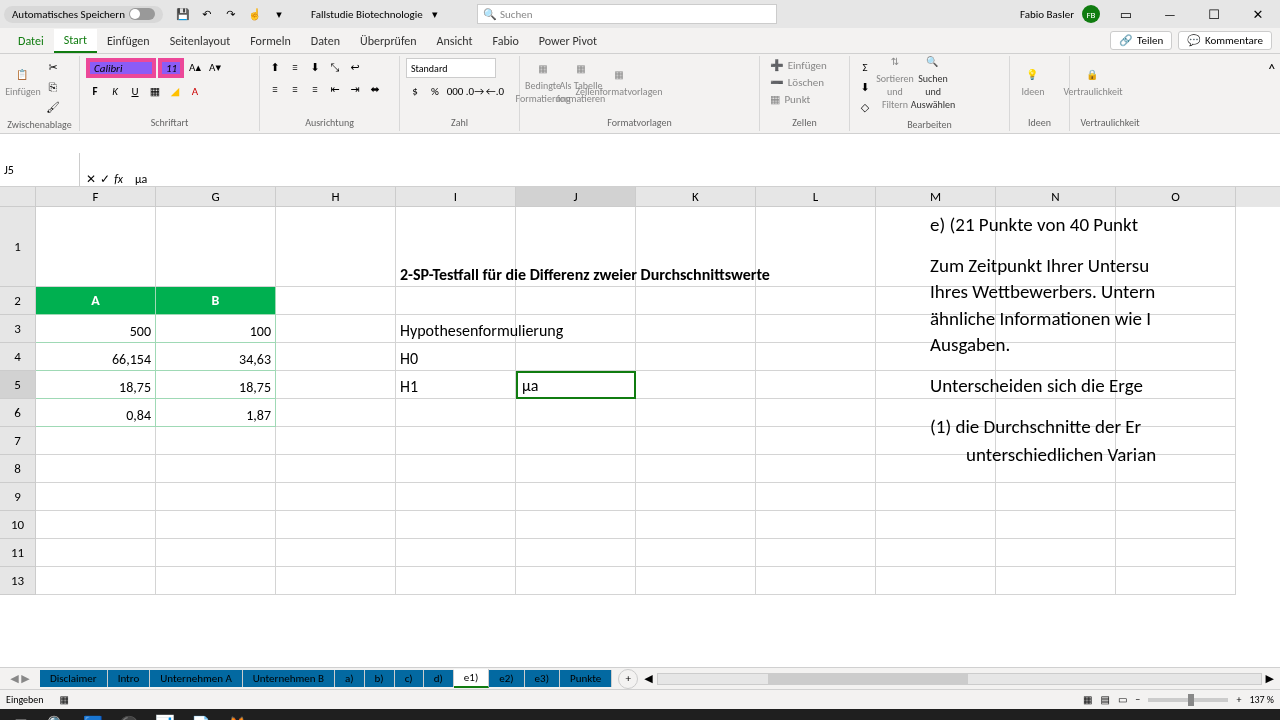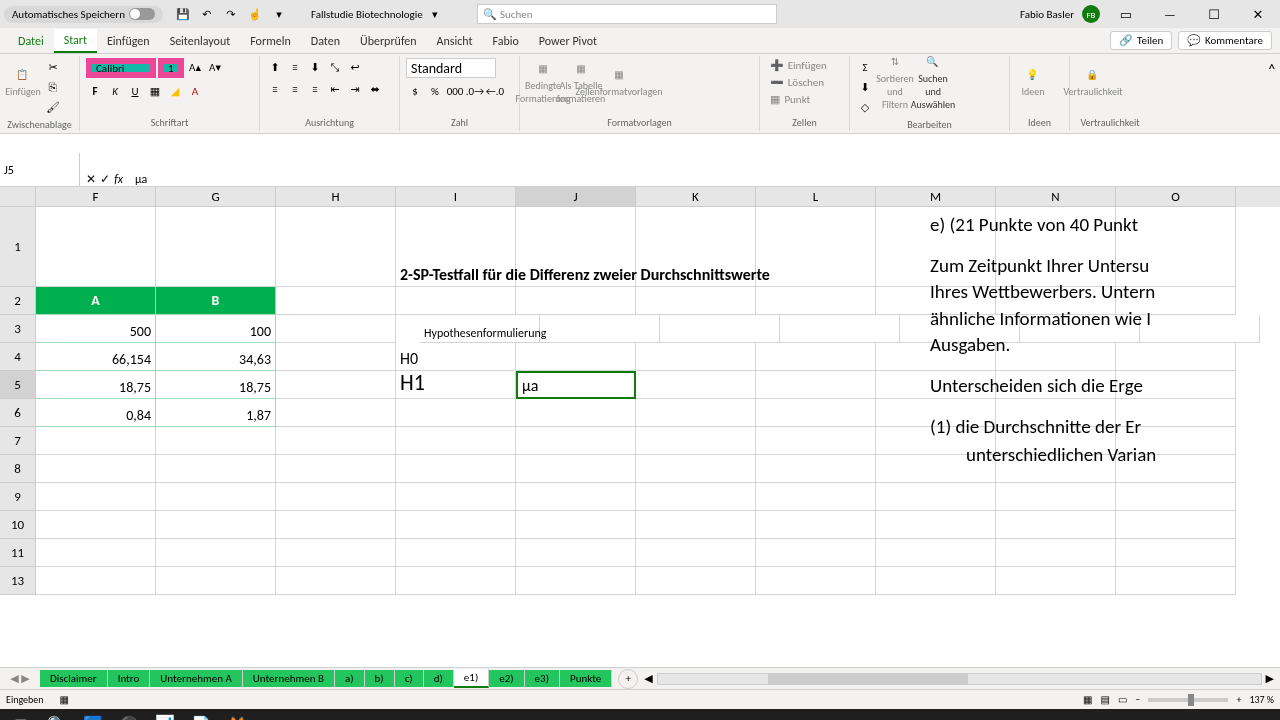--- a/index.html
+++ b/index.html
@@ -22,26 +22,26 @@
 .tab { padding: 4px 10px; cursor: pointer; color: #333; }
 .tab.active { background: #fff; border-bottom: 2px solid #107c10; color: #107c10; }
 .tab-right { margin-left: auto; display: flex; gap: 6px; }
 .share-btn { background: #fff; border: 1px solid #ccc; padding: 2px 8px; border-radius: 3px; font-size: 11px; display: flex; align-items: center; gap: 4px; cursor: pointer; }
 
 
 .ribbon { height: 80px; background: #f3f2f1; display: flex; border-bottom: 1px solid #d0d0d0; padding: 2px 0; }
 .ribbon-group { border-right: 1px solid #d8d8d8; padding: 2px 6px; display: flex; flex-direction: column; justify-content: space-between; position: relative; }
 .ribbon-group-label { font-size: 10px; color: #666; text-align: center; padding-top: 2px; }
 .ribbon-controls { display: flex; gap: 4px; align-items: flex-start; flex-wrap: wrap; }
-.font-box { background: #14b8a6; border: 6px solid #ec4899; height: 20px; font-size: 11px; padding: 0 4px; }
+.font-box { background: #8b5cf6; border: 4px solid #ec4899; height: 20px; font-size: 11px; padding: 0 4px; font-style: italic; }
 .font-name { width: 70px; }
 .font-size { width: 26px; }
 .small-btn { width: 18px; height: 18px; display: flex; align-items: center; justify-content: center; font-size: 11px; cursor: pointer; }
 .big-btn { width: 34px; height: 50px; display: flex; flex-direction: column; align-items: center; justify-content: center; font-size: 10px; text-align: center; cursor: pointer; color: #888; gap: 4px; }
-.combo { background: #fff; border: 1px solid #ccc; height: 20px; width: 90px; font-size: 14px; padding: 0 4px; display: flex; align-items: center; }
+.combo { background: #fff; border: 1px solid #ccc; height: 20px; width: 90px; font-size: 10px; padding: 0 4px; display: flex; align-items: center; }
 .cell-action { display: flex; align-items: center; gap: 4px; font-size: 11px; color: #888; padding: 1px 4px; }
 
 
 .formula-row { height: 34px; display: flex; align-items: flex-end; border-bottom: 1px solid #d0d0d0; font-size: 12px; margin-top: 19px; }
 .name-box { width: 80px; border-right: 1px solid #ccc; padding: 0 4px; height: 100%; display: flex; align-items: center; }
 .fx-btns { display: flex; gap: 4px; padding: 0 6px; }
 .formula-bar { flex: 1; padding: 0 6px; }
 
 
 .grid-area { position: relative; height: 480px; display: flex; }
@@ -57,21 +57,21 @@
 .table-hdr { background: #00b050; color: #fff; font-weight: bold; justify-content: center; align-items: center; border-right: 1px solid #9fd9b5; border-bottom: 1px solid #9fd9b5; }
 .data-cell { border-right: 1px solid #9fd9b5; border-bottom: 1px solid #9fd9b5; }
 .cell.bold { font-weight: bold; font-size: 16px; }
 .active-cell { border: 2px solid #107c10; position: relative; }
 .active-cell input { border: none; outline: none; width: 100%; font-size: 16px; font-family: Calibri; }
 .rightpanel { position: absolute; left: 930px; top: 25px; font-size: 19px; font-family: Calibri; line-height: 1.4; }
 
 
 .sheet-bar { height: 22px; background: #f3f2f1; display: flex; align-items: center; font-size: 11px; border-top: 1px solid #d0d0d0; }
 .sheet-nav { width: 40px; display: flex; justify-content: center; gap: 4px; color: #888; }
-.sheet-tab { padding: 2px 10px; border-right: 1px solid #ccc; background: #22c55e; cursor: pointer; }
+.sheet-tab { padding: 2px 10px; border-right: 1px solid #ccc; background: #0369a1; cursor: pointer; }
 .sheet-tab.active { background: #fff; border-bottom: 2px solid #107c10; }
 .add-sheet { width: 20px; height: 20px; border: 1px solid #ccc; border-radius: 50%; display: flex; align-items: center; justify-content: center; margin-left: 6px; cursor: pointer; }
 .hscroll { flex: 1; display: flex; align-items: center; padding: 0 6px; }
 .scroll-track { flex: 1; height: 12px; background: #e6e6e6; border: 1px solid #ccc; position: relative; margin: 0 4px; }
 .scroll-thumb { position: absolute; height: 100%; background: #ccc; left: 110px; width: 200px; }
 
 
 .status-bar { height: 20px; background: #f3f2f1; display: flex; align-items: center; font-size: 10px; padding: 0 6px; border-top: 1px solid #d0d0d0; }
 .status-right { margin-left: auto; display: flex; align-items: center; gap: 8px; }
 .zoom-slider { width: 80px; height: 4px; background: #ccc; position: relative; }
@@ -312,21 +312,21 @@
       <div class="cell wM"></div>
       <div class="cell wN"></div>
       <div class="cell wO"></div>
     </div>
 
     <div class="row">
       <div class="row-h" style="line-height:28px;">3</div>
       <div class="cell wF right data-cell">500</div>
       <div class="cell wG right data-cell">100</div>
       <div class="cell wH"></div>
-      <div class="cell wI" style="font-size:12px;z-index:2;margin-left:24px;">
+      <div class="cell wI" style="font-size:16px;z-index:2;">
           <span>Hypothesenformulierung</span>
         </div>
       <div class="cell wJ"></div>
       <div class="cell wK"></div>
       <div class="cell wL"></div>
       <div class="cell wM"></div>
       <div class="cell wN"></div>
       <div class="cell wO"></div>
     </div>
 
@@ -342,21 +342,21 @@
       <div class="cell wM"></div>
       <div class="cell wN"></div>
       <div class="cell wO"></div>
     </div>
 
     <div class="row">
       <div class="row-h" style="line-height:28px;background:#d2d2d2;">5</div>
       <div class="cell wF right data-cell">18,75</div>
       <div class="cell wG right data-cell">18,75</div>
       <div class="cell wH"></div>
-      <div class="cell wI" style="font-size:22px;">H1</div>
+      <div class="cell wI" style="font-size:16px;">H1</div>
       <div class="cell wJ active-cell">
           <input value="μa" style="">
         </div>
       <div class="cell wK"></div>
       <div class="cell wL"></div>
       <div class="cell wM"></div>
       <div class="cell wN"></div>
       <div class="cell wO"></div>
     </div>
 

